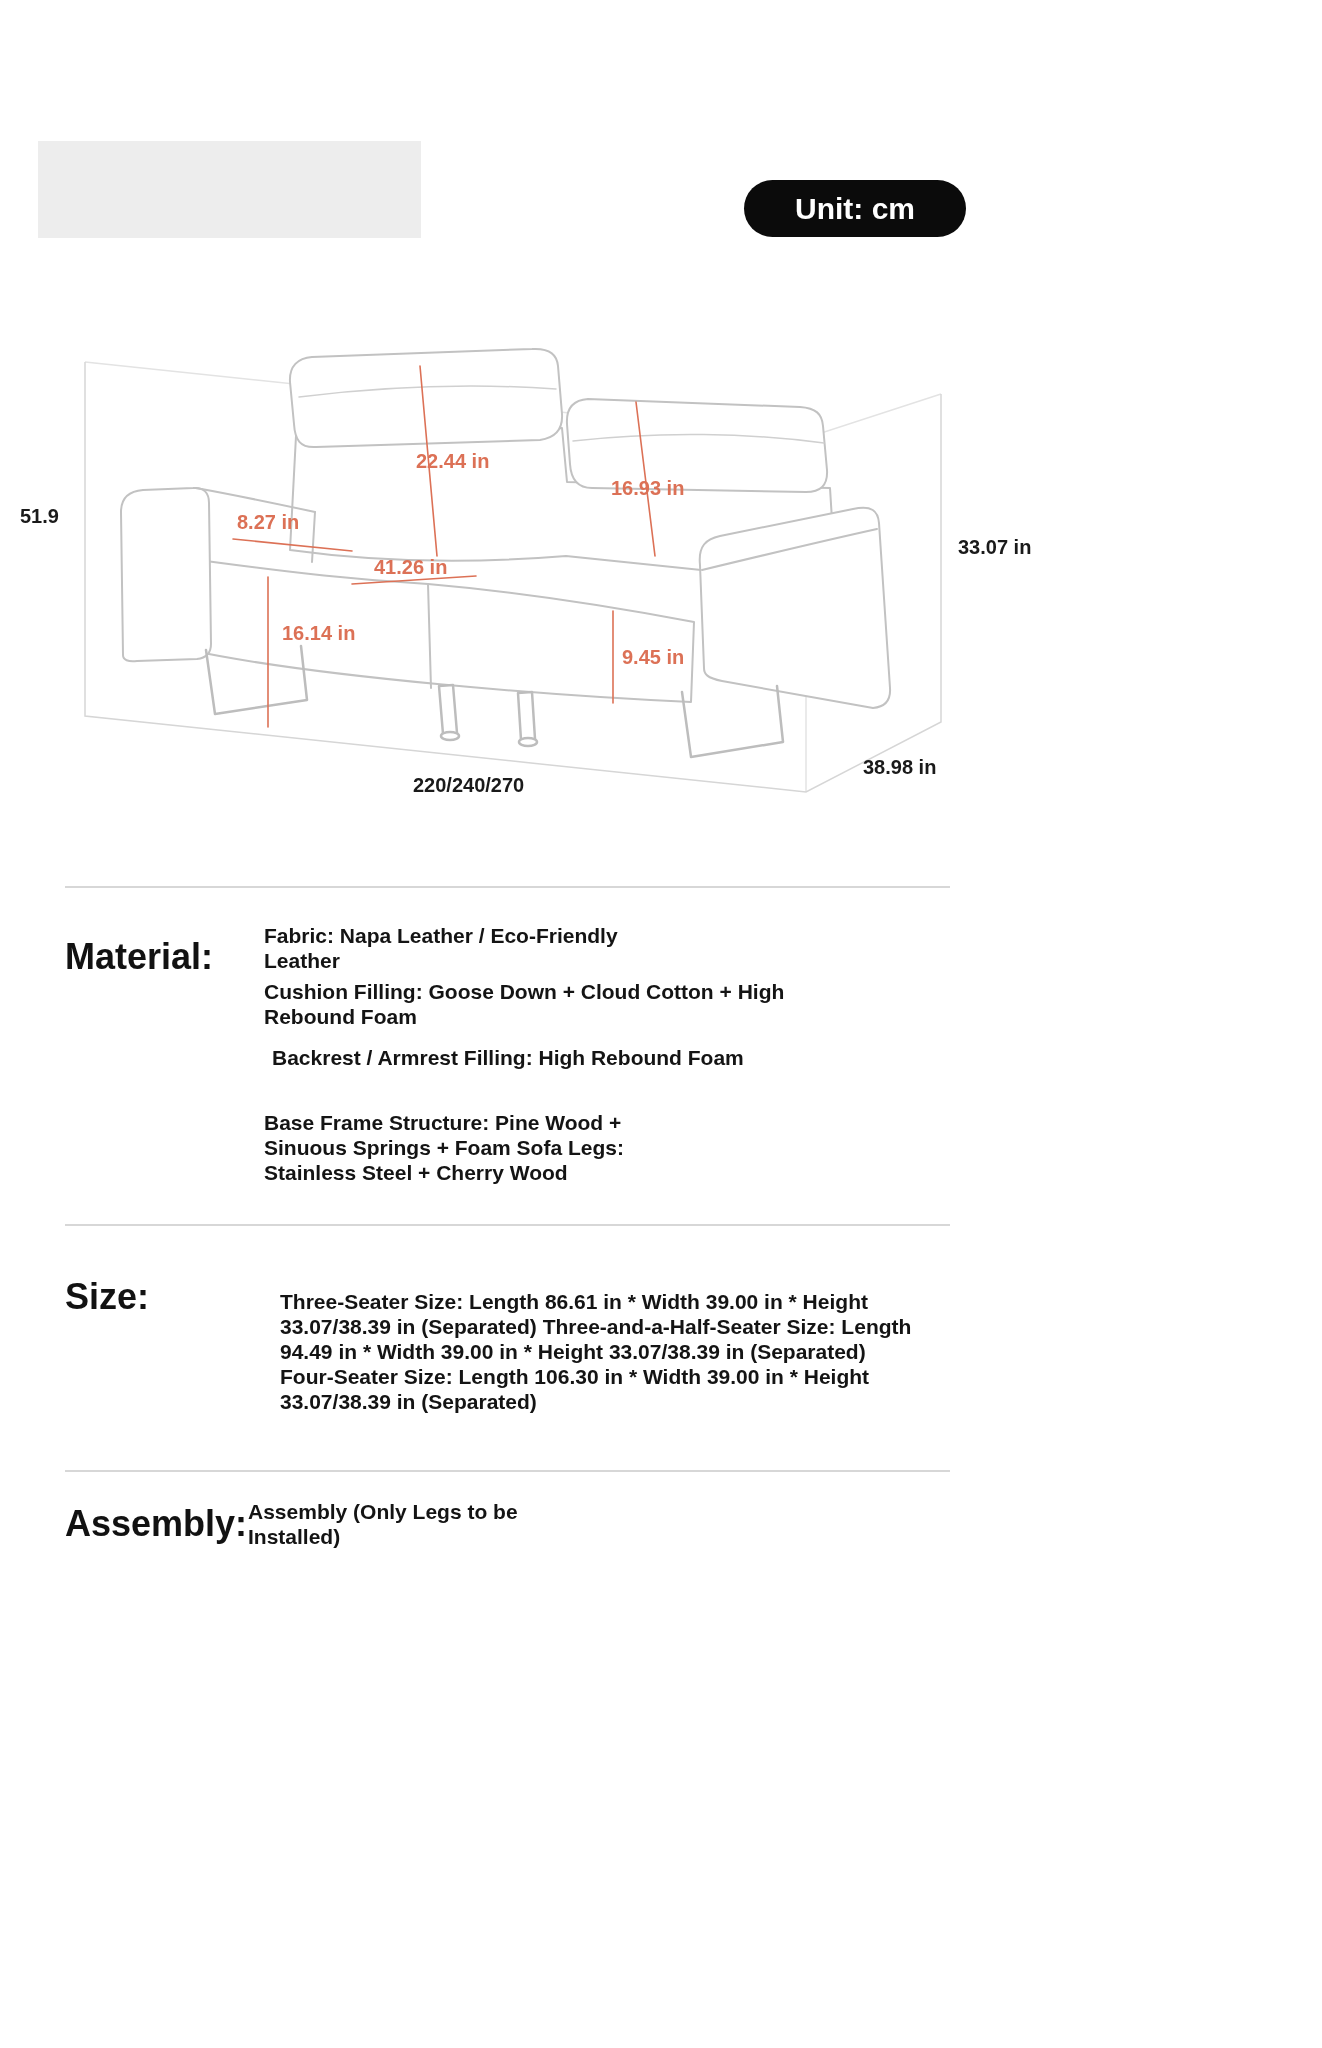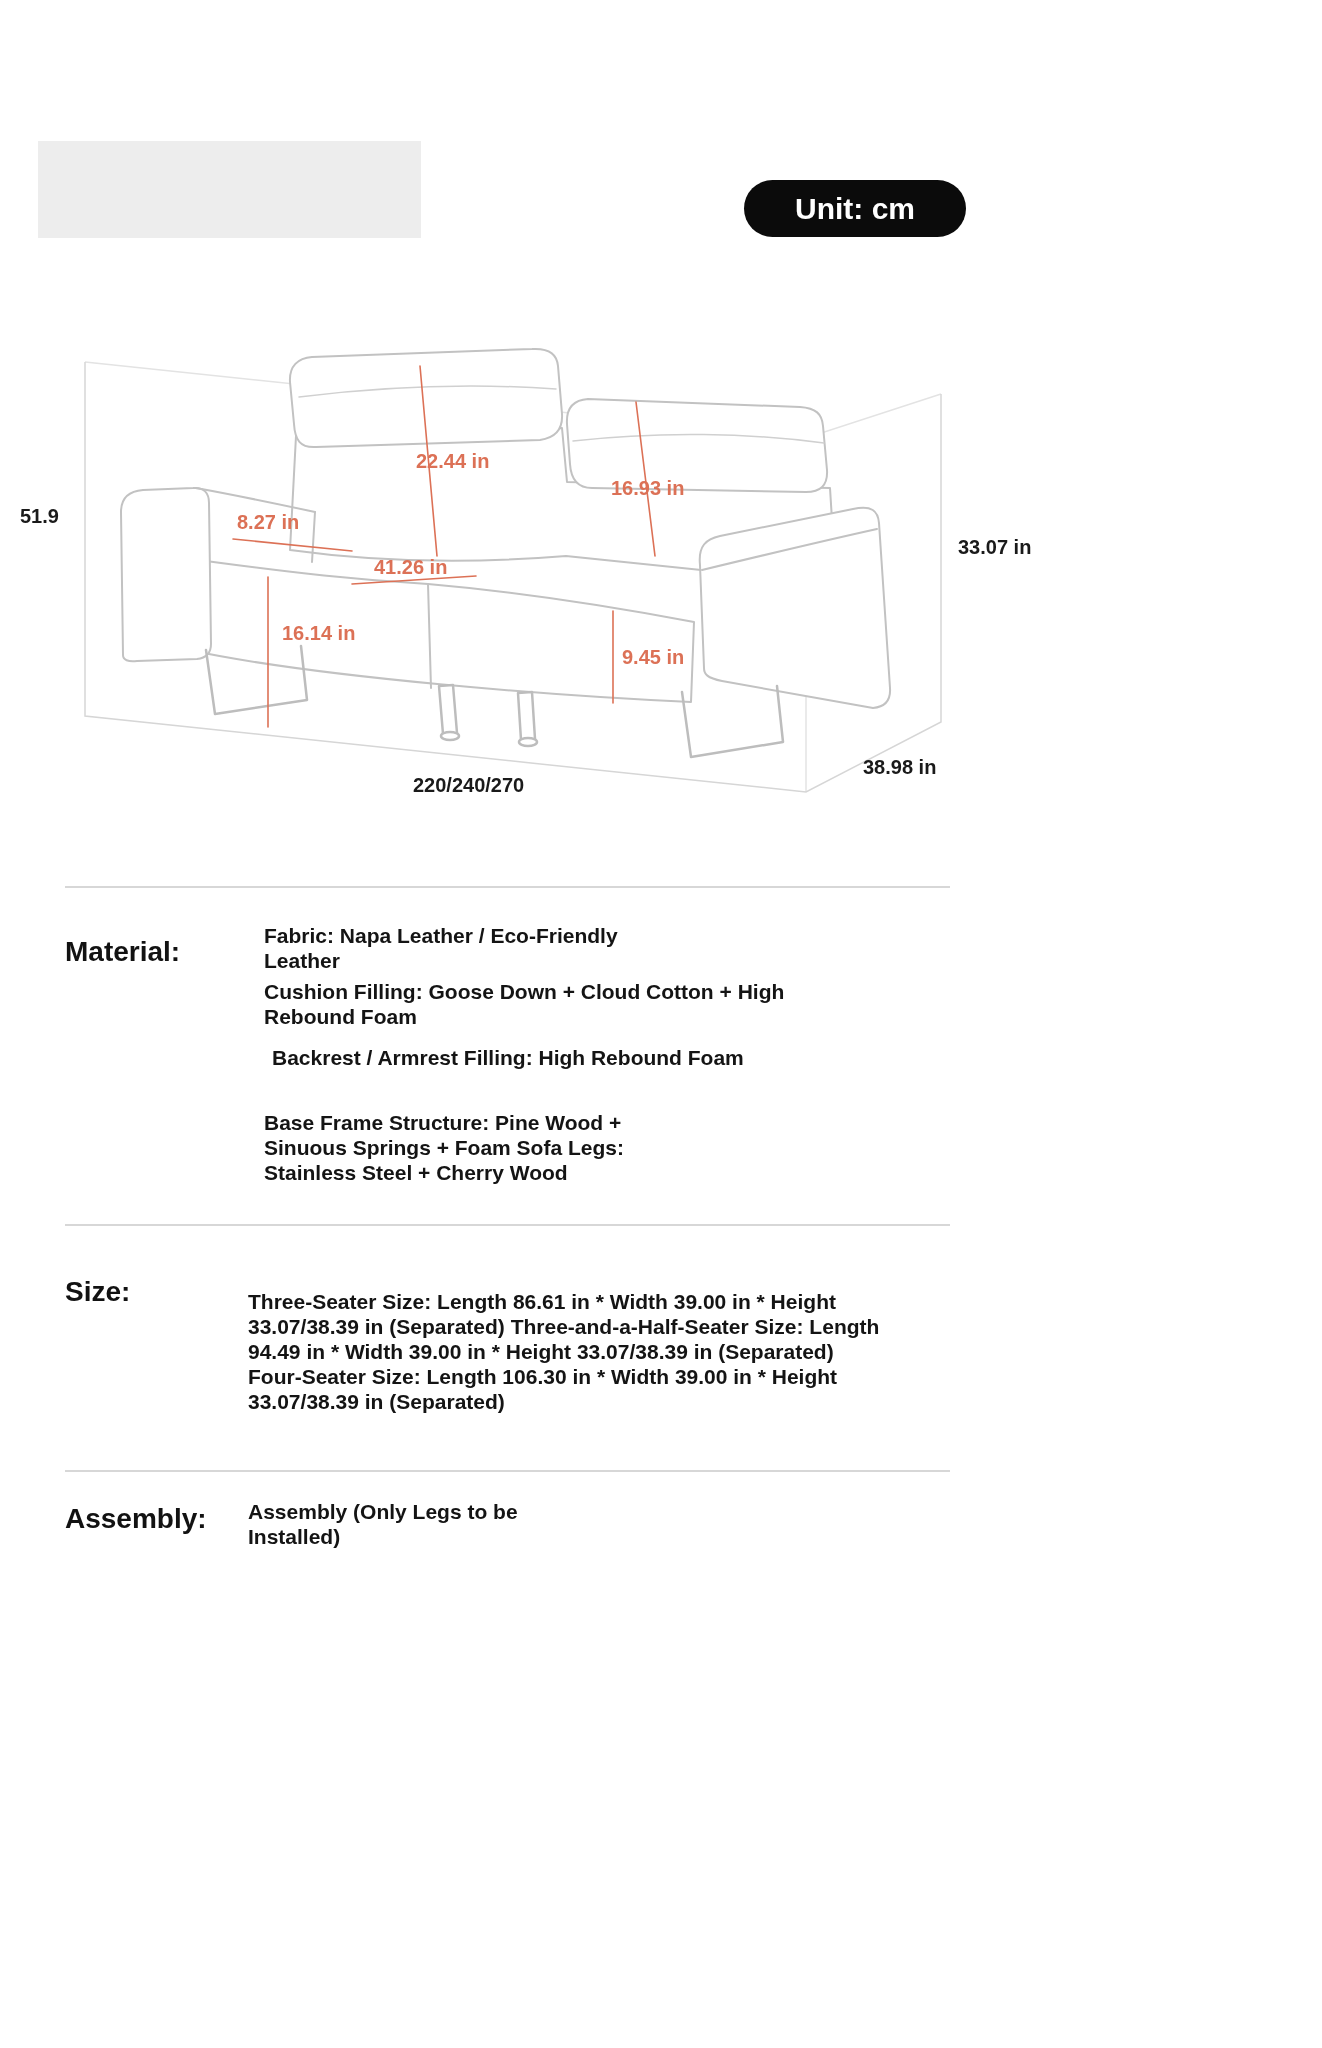--- a/index.html
+++ b/index.html
@@ -26,28 +26,28 @@
   
   .diagram { position: absolute; left: 0; top: 0; width: 1322px; height: 830px; }
   .diagram svg { position: absolute; left: 0; top: 0; }
   .dim {
     position: absolute; font-size: 20px; font-weight: 700; color: #1a1a1a; white-space: nowrap; text-align: center;
   }
   .dim.orange { color: #dc7156; }
 
   
   .divider { position: absolute; left: 65px; width: 885px; height: 2px; background: #d7d7d7; }
-  .spec-label { position: absolute; left: 65px; font-size: 28px; font-weight: 800; color: #121212; }
+  .spec-label { position: absolute; left: 65px; font-size: 36px; font-weight: 800; color: #121212; }
   .spec-content { position: absolute; left: 248px; font-size: 21px; font-weight: 700; color: #141414; line-height: 1.19; }
   .spec-content p { margin: 0 0 6px 16px; }
   .m-p1 { width: 430px; }
   .m-p2 { width: 540px; }
   .m-p3 { margin-top: 16px !important; padding-left: 8px; width: 560px; }
   .m-p4 { margin-top: 40px !important; width: 385px; }
-  .size-text { width: 640px; }
+  .size-text { width: 640px; margin-left: 32px; }
   .assembly-text { width: 300px; }
 </style>
 </head>
 <body>
 
 <div class="page">
 
   <div class="title-bg"></div>
   <div class="unit-badge">Unit: cm</div>
 

